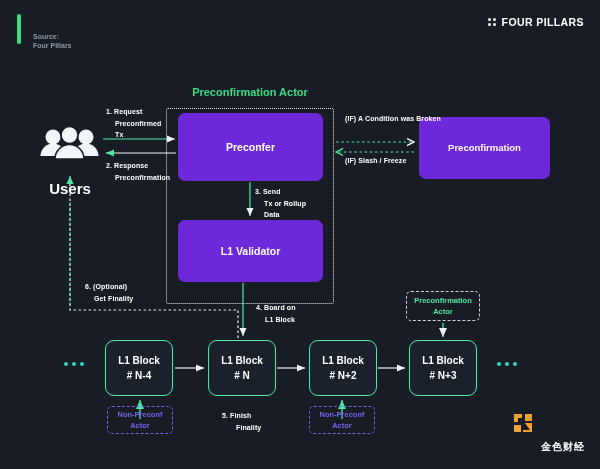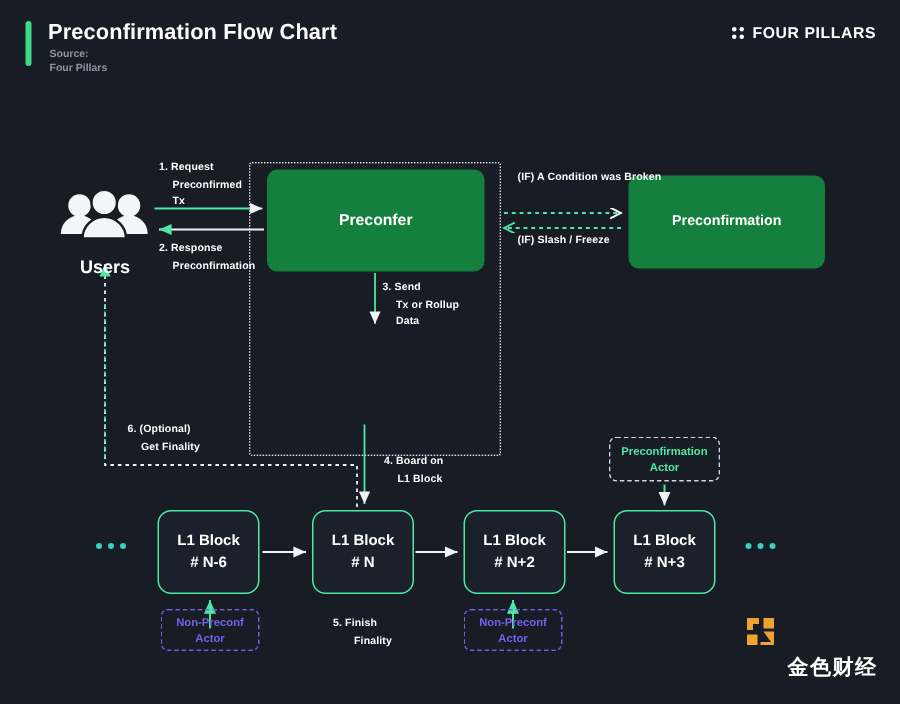--- a/index.html
+++ b/index.html
@@ -38,31 +38,31 @@
     position:absolute; left:185px; top:86px; width:130px; text-align:center;
     font-size:11px; font-weight:bold; color:#3ddc84;
   }
   .group-box {
     position:absolute; left:166px; top:108px; width:168px; height:196px;
     border:1.4px dotted #e3e8ef; border-radius:2px;
   }
 
   
   .nbox {
-    position:absolute; background:#15803d; border-radius:7px;
+    position:absolute; background:#6d28d9; border-radius:7px;
     display:flex; flex-direction:column; align-items:center; justify-content:center;
     text-align:center; color:#ffffff; font-size:10.5px; font-weight:bold; line-height:15px;
   }
   #n-preconfer { left:178px; top:113px; width:145px; height:68px; }
   #n-validator { left:178px; top:220px; width:145px; height:62px; }
   #n-challenge { left:419px; top:117px; width:131px; height:62px; font-size:9.5px; line-height:14px; }
 
   
   .users-wrap { position:absolute; left:35px; top:126px; width:70px; text-align:center; }
-  .users-label { margin-top:0; font-size:12px; font-weight:bold; color:#fff; }
+  .users-label { margin-top:10px; font-size:15px; font-weight:bold; color:#fff; }
 
   
   .blk {
     position:absolute; top:340px; width:68px; height:56px;
     border:1.6px solid #4de8a4; border-radius:9px; background:#1b212a;
     display:flex; flex-direction:column; align-items:center; justify-content:center;
     font-size:10px; font-weight:bold; color:#ffffff; line-height:15px;
   }
   #blk0 { left:105px; }
   #blk1 { left:208px; }
@@ -103,47 +103,47 @@
   #lbl5 { left:222px; top:410px; }
   #lbl6 { left:85px; top:281px; }
   #lbl7 { left:345px; top:113px; }
   #lbl8 { left:345px; top:155px; }
   .ind { padding-left:9px; display:block; }
   .ind2 { padding-left:14px; display:block; }
 
   
   .wm { position:absolute; right:15px; bottom:15px; display:flex; align-items:center; gap:7px; }
   .wm-mark { width:22px; height:22px; position:relative; }
-  .wm-txt { font-size:14px; font-weight:bold; color:#fff; letter-spacing:1px;
+  .wm-txt { font-size:10px; font-weight:bold; color:#fff; letter-spacing:1px;
             font-family:"DejaVu Sans",sans-serif;margin-top:48px; }
 
   svg.layer { position:absolute; left:0; top:0; width:600px; height:469px; pointer-events:none; }
 </style>
 </head>
 <body>
 
 <div id="canvas">
 
   <div class="hdr-bar"></div>
-  <div class="hdr-title">Preconfirmation Flow Chart</div>
   <div class="hdr-src">
     <div>Source:</div>
     <div>Four Pillars</div>
   </div>
 
   <div class="logo-tr">
     <span class="logo-dots">
       <i></i>
         <i></i>
         <i></i>
         <i></i>
     </span>
     <span class="logo-txt">FOUR PILLARS</span>
   </div>
 
+  <div class="group-label">Preconfirmation Actor</div>
   <div class="group-box"></div>
 
   <svg class="layer">
     <defs>
       <marker id="ar-w" markerWidth="7" markerHeight="7" refX="6" refY="3" orient="auto">
         <path d="M0,0 L6,3 L0,6" fill="none" stroke="#ffffff" stroke-width="1.1"></path>
       </marker>
       <marker id="ar-g" markerWidth="7" markerHeight="7" refX="6" refY="3" orient="auto">
         <path d="M0,0 L6,3 L0,6" fill="none" stroke="#4de8a4" stroke-width="1.1"></path>
       </marker>
@@ -189,20 +189,23 @@
       <circle cx="34.5" cy="9" r="8.5" fill="#f2f5f9" stroke="#181d25" stroke-width="1.6"></circle>
       <path d="M20,33 a14.5,14.5 0 0 1 29,0 z" fill="#f2f5f9" stroke="#181d25" stroke-width="1.6"></path>
     </svg>
     <div class="users-label">Users</div>
   </div>
 
   <div class="nbox" id="n-preconfer">
     <span>Preconfer</span>
   </div>
 
+  <div class="nbox" id="n-validator">
+    <span>L1 Validator</span>
+  </div>
 
   <div class="nbox" id="n-challenge">
     <span>Preconfirmation</span>
   </div>
 
   <div class="elabel" id="lbl1">
     <span>1. Request</span>
     <span class="ind">Preconfirmed</span>
     <span class="ind">Tx</span>
   </div>
@@ -243,21 +246,21 @@
   </div>
 
   <div class="ellip" id="ellip-l">
       <i></i>
       <i></i>
       <i></i>
     </div>
 
   <div class="blk" id="blk0">
     <span>L1 Block</span>
-    <span># N-6</span>
+    <span># N-4</span>
   </div>
   <div class="blk" id="blk1">
     <span>L1 Block</span>
     <span># N</span>
   </div>
   <div class="blk" id="blk2">
     <span>L1 Block</span>
     <span># N+2</span>
   </div>
   <div class="blk" id="blk3">

